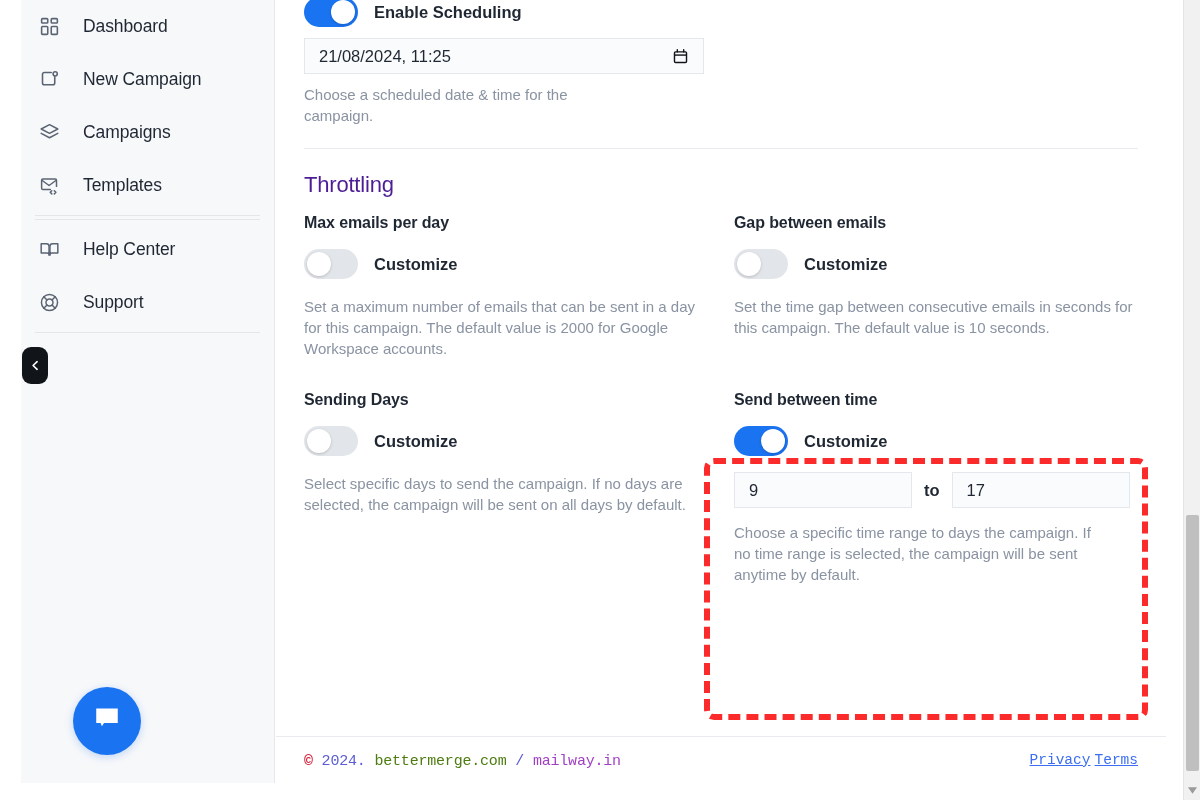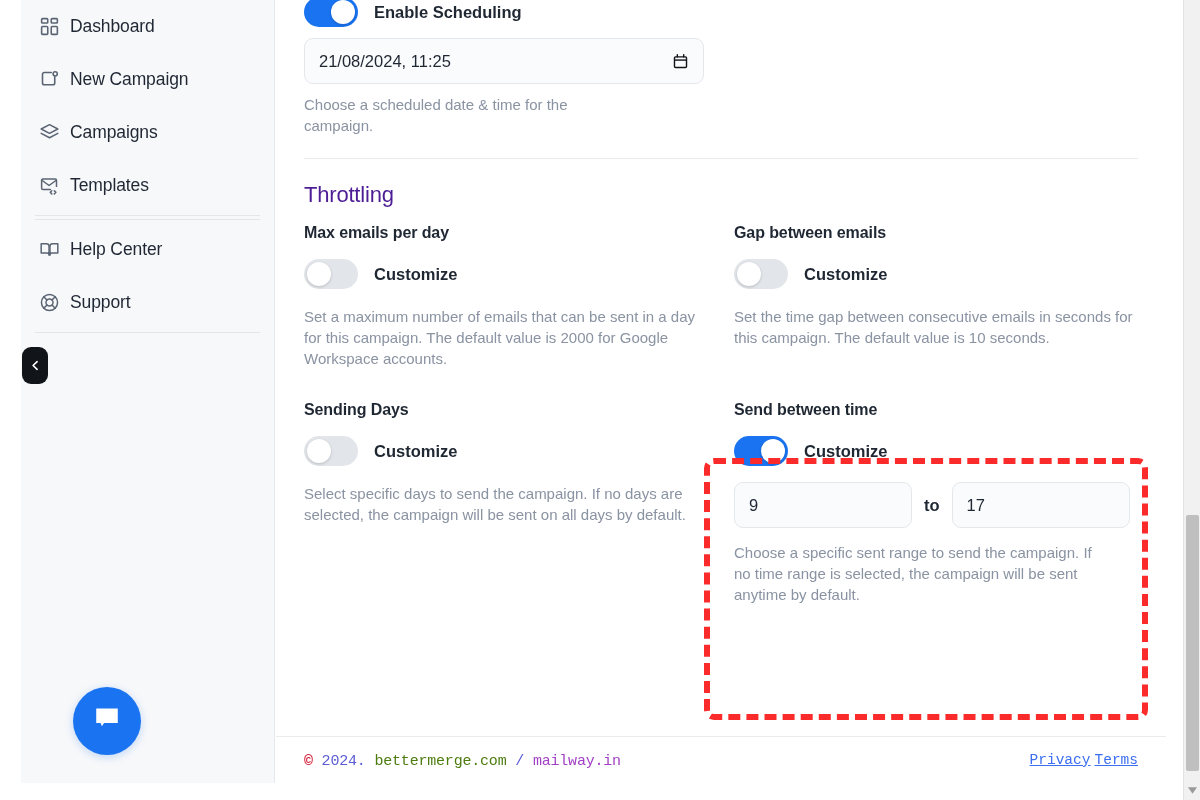--- a/index.html
+++ b/index.html
@@ -14,21 +14,21 @@
   
   #sidebar {
     position: absolute; left: 21px; top: 0; width: 254px; height: 783px;
     background: #f7f8fa;
     border-right: 1px solid #e6e8eb;
     overflow: hidden;
   }
   .nav-group { padding: 0; }
   .nav-item {
     display: flex; align-items: center;
-    height: 53px; padding-left: 17px; gap: 10px;
+    height: 53px; padding-left: 17px; gap: 23px;
     cursor: pointer;
   }
   .nav-item .nav-ico {
     width: 22px; height: 22px; flex: 0 0 22px;
     display: flex; align-items: center; justify-content: center;
     color: #5a6473;
   }
   .nav-item .nav-ico svg { display:block; }
   .nav-label {
     font-size: 17.5px; font-weight: 500; color: #1f2733;
@@ -83,21 +83,21 @@
 
   .field-label {
     font-size: 16px; font-weight: 700; color:#1f2733;
     letter-spacing: -0.1px;
   }
   .helper {
     font-size: 15px; line-height: 21px; color:#8a93a2; font-weight: 400;
   }
 
   .inp {
-    height: 46px; border:1px solid #e4e7ec; border-radius:9px;
+    height: 36px; border:1px solid #e4e7ec; border-radius:0;
     background:#fafbfc; display:flex; align-items:center;
     padding: 0 14px; font-size: 16.5px; color:#1f2733;
   }
   .inp .cal { margin-left:auto; display:flex; align-items:center; }
 
   .section-title {
     font-size: 22px; font-weight: 500; color:#4c1d95; letter-spacing:-0.2px;
   }
   .hr { height:1px; background:#e9ebef; }
 
@@ -326,21 +326,21 @@
           <div style="display:flex; align-items:center; gap:12px; margin-top:16px;">
             <div class="inp" style="width:178px;">
               <span>9</span>
             </div>
             <span class="toggle-label">to</span>
             <div class="inp" style="width:178px;">
               <span>17</span>
             </div>
           </div>
 
-          <div class="helper" style="margin-top:14px; width:360px;">Choose a specific sent range to send the campaign. If no time range is selected, the campaign will be sent anytime by default.</div>
+          <div class="helper" style="margin-top:14px; width:360px;">Choose a specific time range to days the campaign. If no time range is selected, the campaign will be sent anytime by default.</div>
         </div>
       </div>
     </div>
 
     <div id="main-scroll"></div>
   </main>
 
   <div id="highlight"></div>
 
   <footer id="footer">

